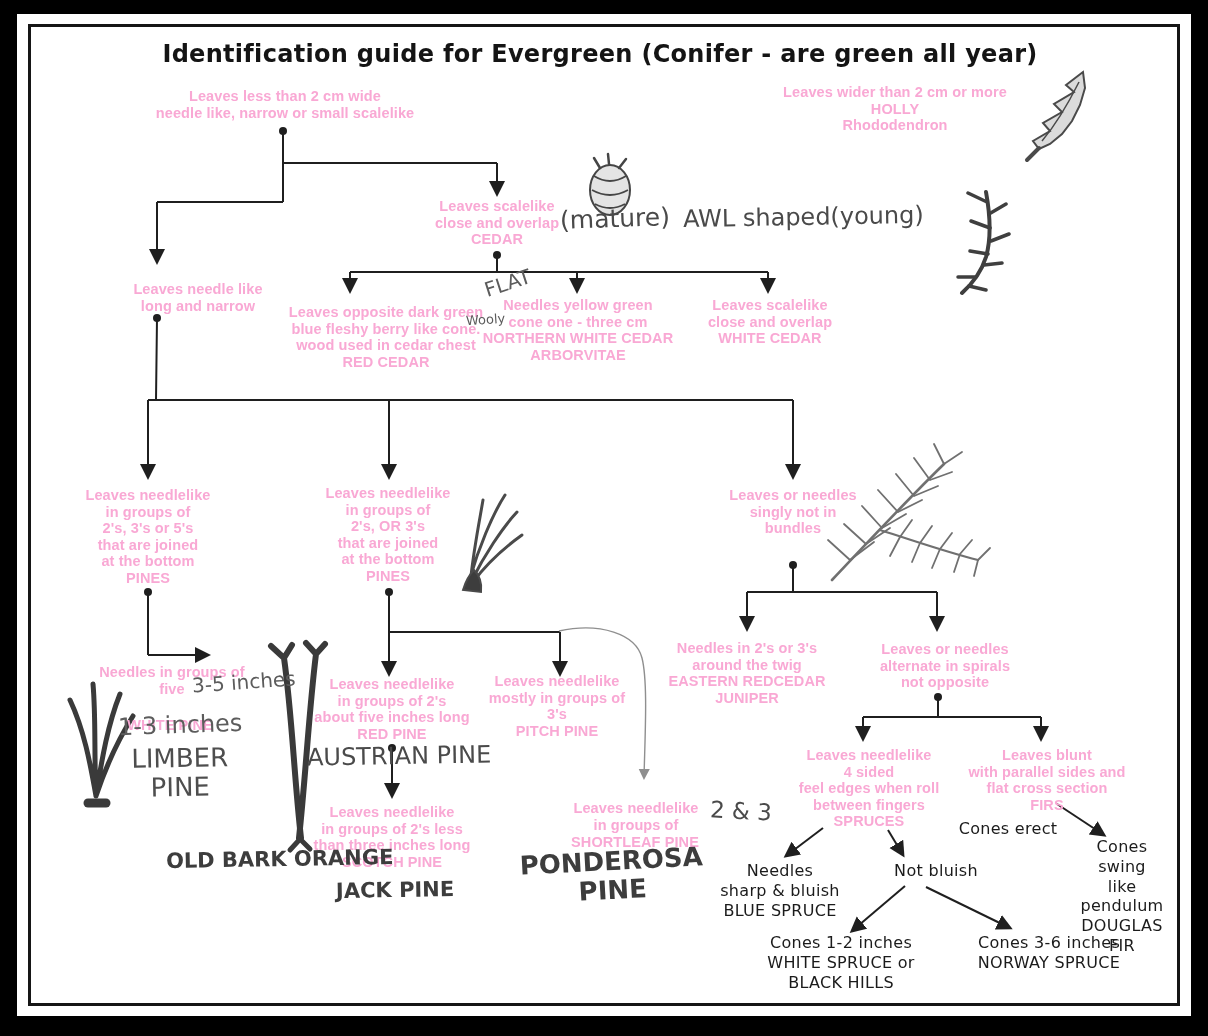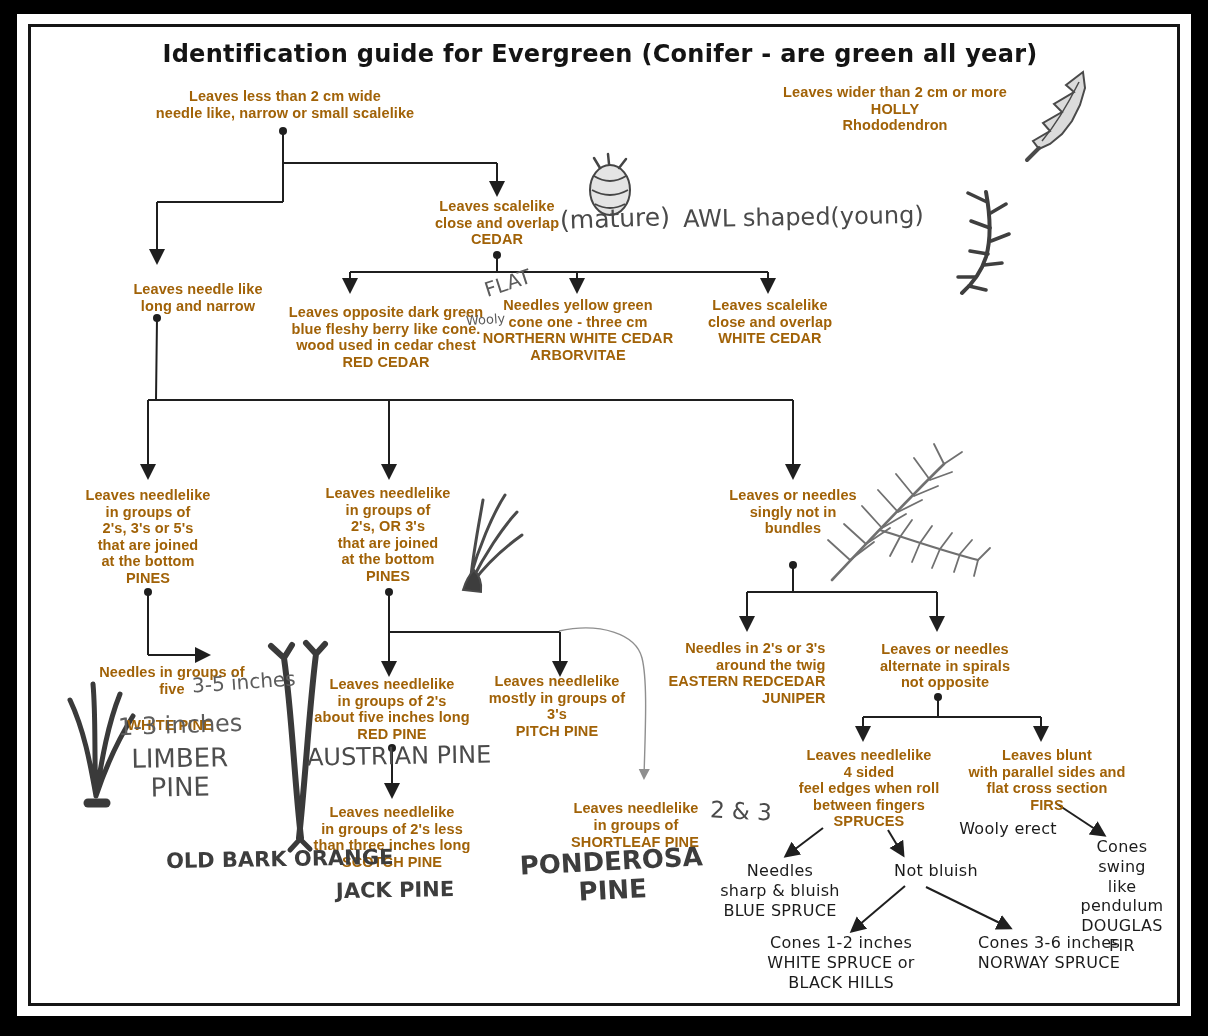--- a/index.html
+++ b/index.html
@@ -4,21 +4,21 @@
 <style>
   html,body{margin:0;padding:0;background:#fff;}
   .screen{position:relative;width:1208px;height:1036px;background:#000;border-radius:0;overflow:hidden;
           font-family:"Liberation Sans",sans-serif;}
   .paper{position:absolute;left:17px;top:14px;right:17px;bottom:20px;background:#ffffff;}
   .pborder{position:absolute;left:28px;top:24px;right:28px;bottom:30px;border:3px solid #161616;}
   .lines{position:absolute;left:0;top:0;width:1208px;height:1036px;}
   .title{position:absolute;transform:translateX(-50%);white-space:nowrap;
          font-family:"DejaVu Sans",sans-serif;font-weight:600;color:#141414;letter-spacing:.3px;}
   .node{position:absolute;transform:translateX(-50%);text-align:center;white-space:pre-line;
-        font-family:"Liberation Sans","DejaVu Sans",sans-serif;font-weight:700;color:#a16207;
+        font-family:"Liberation Sans","DejaVu Sans",sans-serif;font-weight:700;color:#f9a8d4;
         font-size:14.5px;line-height:1.14;letter-spacing:.1px;}
   .cnode{font-family:"DejaVu Sans",sans-serif;font-weight:400;color:#1b1b1b;font-size:16px;
          line-height:1.24;letter-spacing:.3px;}
   .hand{position:absolute;font-family:"DejaVu Sans",sans-serif;color:#5c5c5c;white-space:pre-line;
         line-height:1.12;}
 </style>
 </head>
 <body>
 
 <div class="screen">
@@ -172,38 +172,38 @@
 mostly in groups of
 3's
 PITCH PINE</div>
   <div class="node" style="left:392px;top:804px;">Leaves needlelike
 in groups of 2's less
 than three inches long
 SCOTCH PINE</div>
   <div class="node" style="left:636px;top:800px;">Leaves needlelike
 in groups of</div>
   <div class="node" style="left:635px;top:834px;text-align:right;">SHORTLEAF PINE</div>
-  <div class="node" style="left:747px;top:640px;text-align:right;">Needles in 2's or 3's
+  <div class="node" style="left:747px;top:640px;">Needles in 2's or 3's
 around the twig
 EASTERN REDCEDAR
 JUNIPER</div>
   <div class="node" style="left:945px;top:641px;">Leaves or needles
 alternate in spirals
 not opposite</div>
   <div class="node" style="left:869px;top:747px;">Leaves needlelike
 4 sided
 feel edges when roll
 between fingers
 SPRUCES</div>
   <div class="node" style="left:1047px;top:747px;">Leaves blunt
 with parallel sides and
 flat cross section
 FIRS</div>
 
-  <div class="node cnode" style="left:1008px;top:819px;">Wooly erect</div>
+  <div class="node cnode" style="left:1008px;top:819px;">Cones erect</div>
   <div class="node cnode" style="left:1122px;top:837px;">Cones swing
 like pendulum
 DOUGLAS FIR</div>
   <div class="node cnode" style="left:780px;top:861px;">Needles
 sharp &amp; bluish
 BLUE SPRUCE</div>
   <div class="node cnode" style="left:936px;top:861px;">Not bluish</div>
   <div class="node cnode" style="left:841px;top:933px;">Cones 1-2 inches
 WHITE SPRUCE or
 BLACK HILLS</div>

